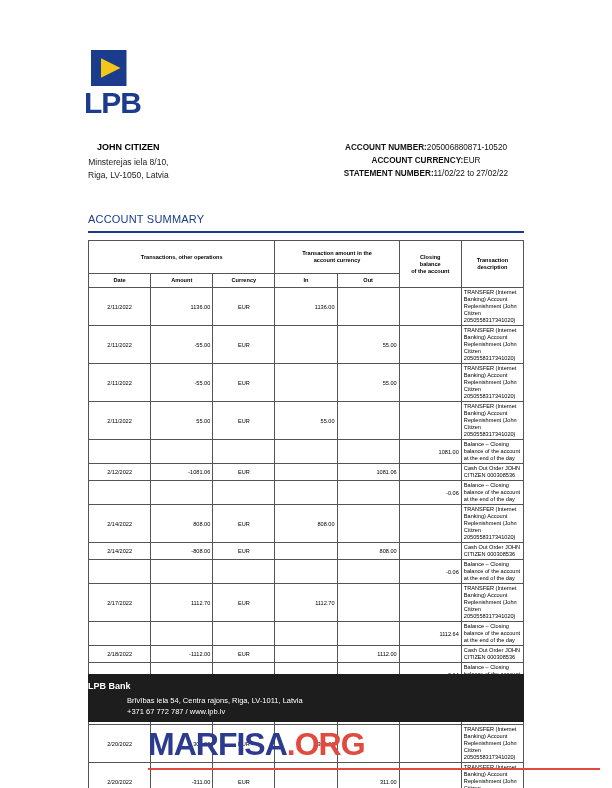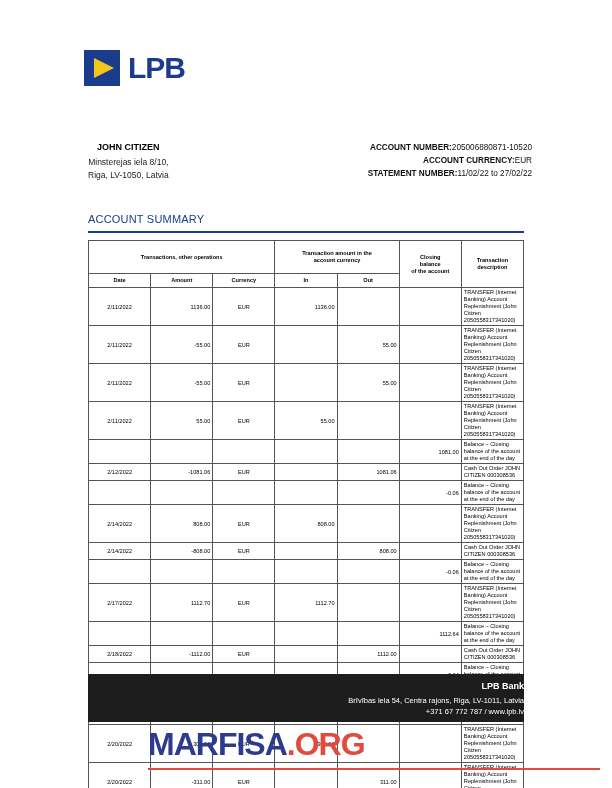--- a/index.html
+++ b/index.html
@@ -21,20 +21,21 @@
     height: 788px;
     background: #ffffff;
   }
   
   .logo-wrap {
     position: absolute;
     left: 84px;
     top: 50px;
     display: flex;
     align-items: center;
+    flex-direction: column;
   }
   .logo-mark {
     width: 36px;
     height: 36px;
     position: relative;
     margin-right: 8px;
   }
   .logo-mark .blue {
     position: absolute;
     left: 0; top: 0;
@@ -77,21 +78,21 @@
     position: absolute;
     left: 320px;
     top: 141px;
     width: 212px;
     font-size: 8.2px;
     color: #111;
     line-height: 13px;
   }
   .acct-row {
     display: flex;
-    justify-content: flex-end;
+    justify-content: center;
   }
   .acct-row .lbl {
     font-weight: bold;
   }
   .acct-row .val {
     text-align: right;
   }
   
   .summary-head {
     position: absolute;
@@ -144,21 +145,21 @@
   tr.bal td { height: 9px; }
   
   .footer {
     position: absolute;
     left: 88px;
     top: 674px;
     width: 436px;
     height: 48px;
     background: #1d1d1d;
     color: #ffffff;
-    text-align: right;
+    text-align: left;
     padding-top: 7px;
     box-sizing: border-box;
   }
   .footer .fb {
     font-size: 9px;
     font-weight: bold;
     margin-bottom: 4px;
   }
   .footer .fl {
     font-size: 7.5px;

